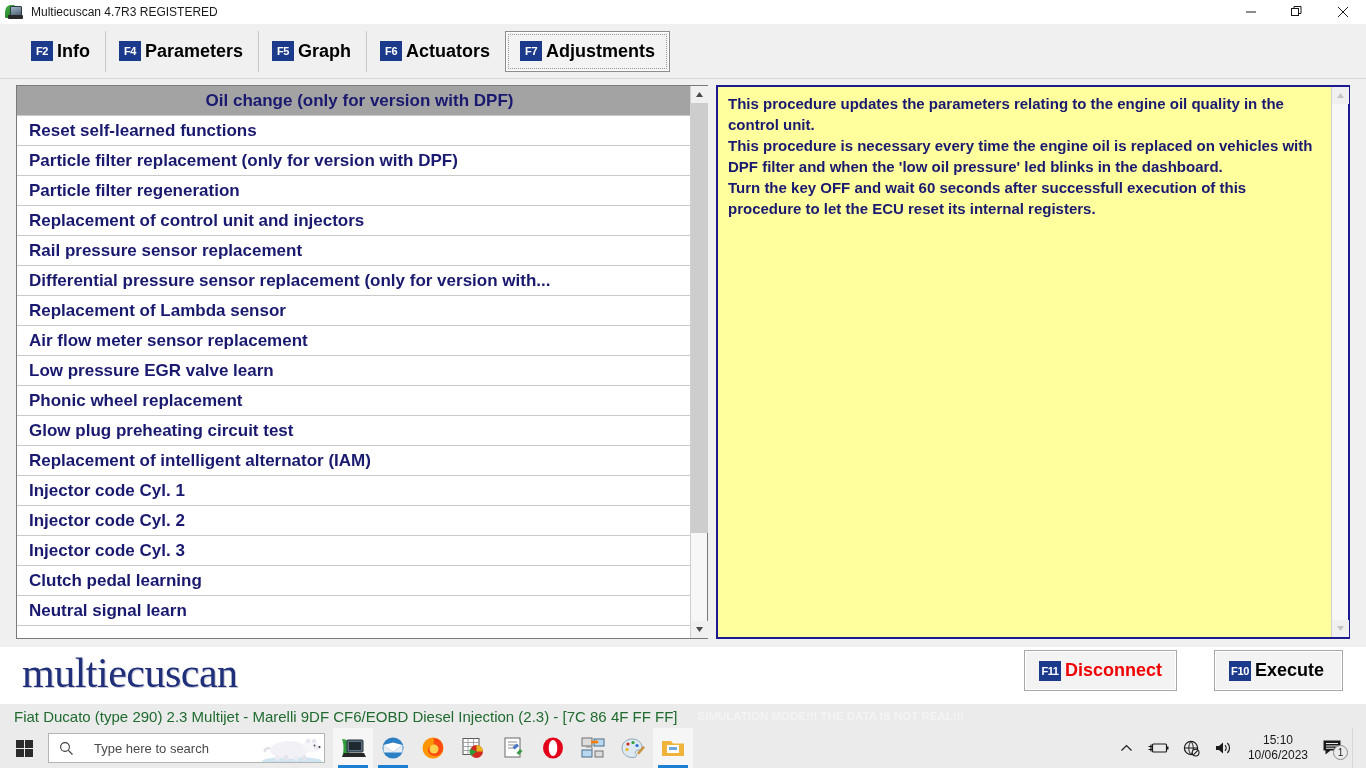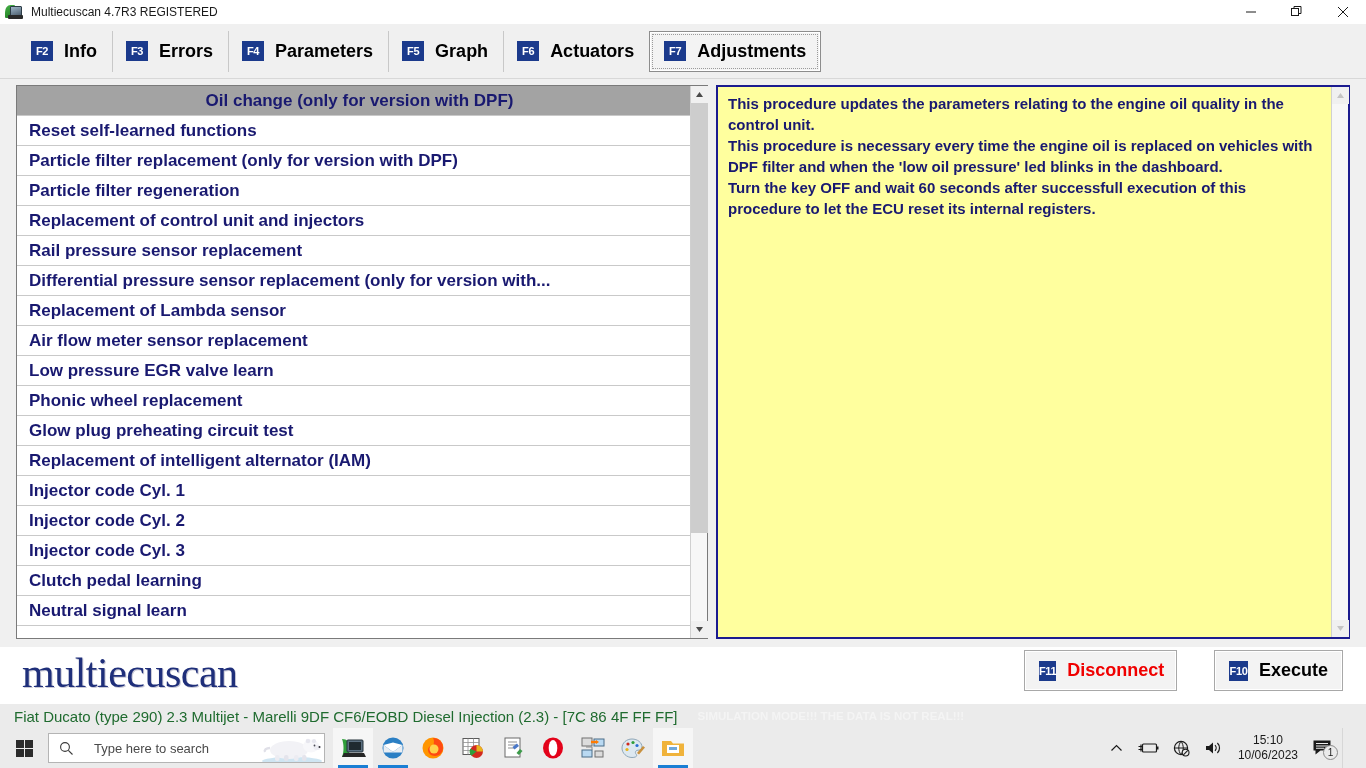--- a/index.html
+++ b/index.html
@@ -54,21 +54,21 @@
     background: #f3f3f3;
     border: 1px solid #8d8d8d;
     border-left: 1px solid #8d8d8d;
     box-shadow: inset 0 0 0 1px #ffffff;
     outline: 1px dotted #9a9a9a; outline-offset: -4px;
     padding: 0 14px;
   }
   .fkey {
     display: inline-flex; align-items: center; justify-content: center;
     background: #1b3a8c; color: #ffffff; font-size: 11px; font-weight: bold;
-    width: 22px; height: 20px; margin-right: 11px; letter-spacing: -0.4px;
+    width: 22px; height: 20px; margin-right: 4px; letter-spacing: -0.4px;
   }
   .tab-label { font-size: 18px; font-weight: bold; color: #000000; white-space: nowrap; }
 
   
   .content {
     position: absolute; left: 0; top: 79px; width: 1366px; height: 568px;
     background: #f0f0f0;
   }
 
   
@@ -174,21 +174,21 @@
   }
   .tbicons { display: flex; align-items: flex-end; height: 40px; margin-left: 8px; }
   .tbicon {
     width: 40px; height: 40px; display: flex; align-items: center; justify-content: center;
     position: relative;
   }
   .tbicon.active { background: #f6f6f6; }
   .tbicon .underline {
     position: absolute; bottom: 0; left: 5px; width: 30px; height: 3px; background: #1b7fd4;
   }
-  .tray { margin-left: auto; display: flex; align-items: center; height: 40px; padding-right: 20px; }
+  .tray { margin-left: auto; display: flex; align-items: center; height: 40px; padding-right: 10px; }
   .trayitem { padding: 0 7px; display: flex; align-items: center; justify-content: center; height: 40px; }
   .clock {
     display: flex; flex-direction: column; align-items: center; justify-content: center;
     font-size: 12px; color: #1a1a1a; line-height: 15px; padding: 0 8px; height: 40px;
   }
   .notif { padding: 0 10px 0 6px; position: relative; display: flex; align-items: center; height: 40px; }
   .notif-badge {
     position: absolute; right: 4px; bottom: 8px; width: 15px; height: 15px;
     border: 1px solid #8a8a8a; border-radius: 50%; background: #ebebeb;
     font-size: 10px; color: #1a1a1a; display: flex; align-items: center; justify-content: center;
@@ -224,24 +224,20 @@
             <path d="M1 1l10 10M11 1L1 11" stroke="#1a1a1a" stroke-width="1" fill="none"></path>
           </svg>
       </div>
     </div>
   </div>
 
   <div class="tabbar">
     <div class="tab">
       <span class="fkey">F2</span>
       <span class="tab-label">Info</span>
-    </div>
-    <div class="tab">
-      <span class="fkey">F3</span>
-      <span class="tab-label">Errors</span>
     </div>
     <div class="tab">
       <span class="fkey">F4</span>
       <span class="tab-label">Parameters</span>
     </div>
     <div class="tab">
       <span class="fkey">F5</span>
       <span class="tab-label">Graph</span>
     </div>
     <div class="tab">

